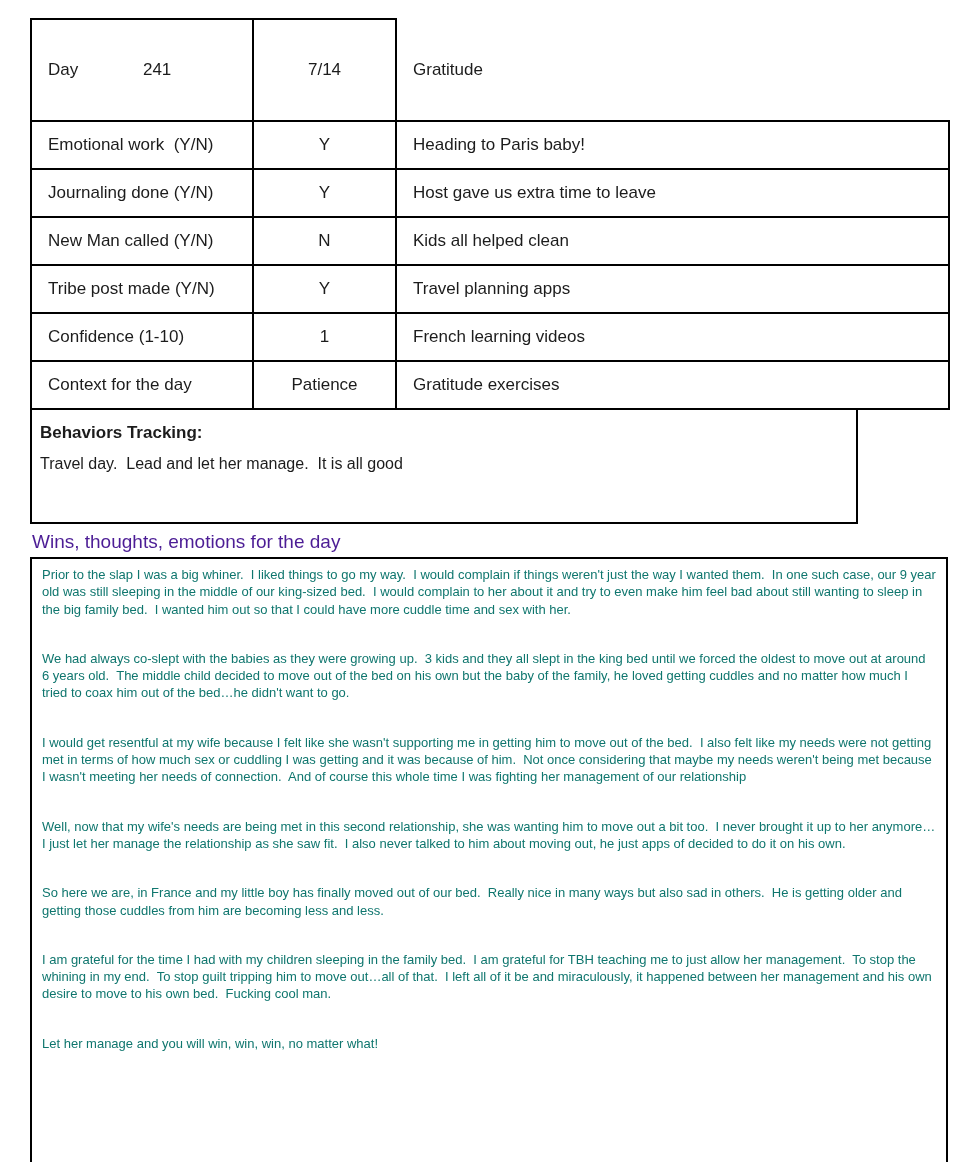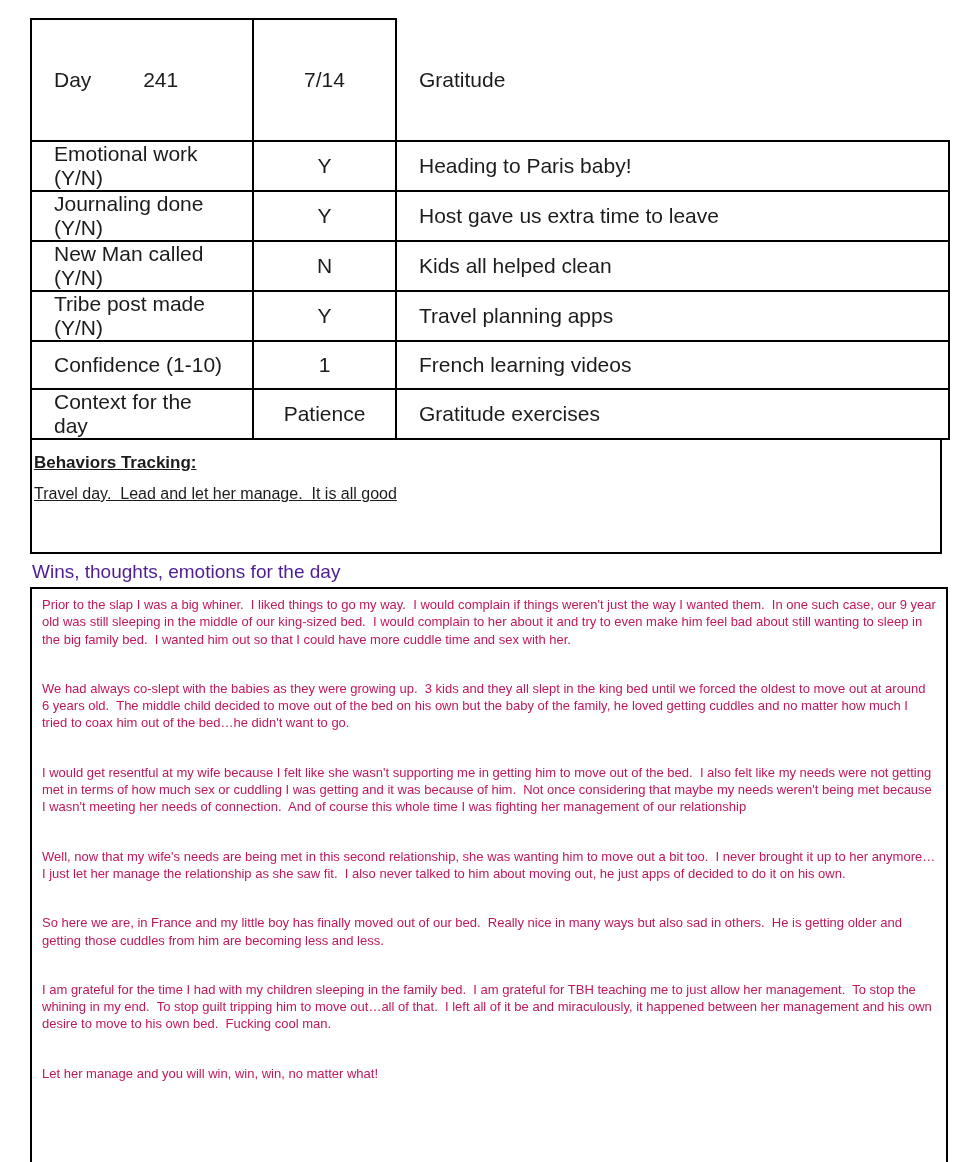--- a/index.html
+++ b/index.html
@@ -7,60 +7,59 @@
     width: 975px; height: 1162px;
     font-family: "Liberation Sans", sans-serif;
     color: #1c1c1c;
     overflow: hidden;
   }
   .page { padding: 18px 0 0 30px; width: 918px; }
 
   
   table.tracker { border-collapse: collapse; table-layout: fixed; width: 918px; }
   table.tracker td {
-    padding: 0 22px; vertical-align: middle;
-    font-size: 21px; white-space: pre-wrap; overflow: hidden;
+    padding: 0 16px; vertical-align: middle;
+    font-size: 17px; white-space: pre-wrap; overflow: hidden;
   }
   td.bordered { border: 2px solid #000; }
   tr.hdr-row td { height: 42px; }
   tr.data-row td { height: 46px; }
   td.day-cell { }
   .day-flex { display: flex; align-items: center; }
   .day-flex .day-num { flex: 1; text-align: center; }
   td.val-col { text-align: center; }
   td.grat-hdr {
     border: none; vertical-align: bottom;
     font-size: 16.5px; padding-bottom: 4px;
   }
   td.grat-cell { font-size: 17px; }
 
   
   .behaviors {
-    box-sizing: border-box; width: 912px; height: 114px;
+    box-sizing: border-box; width: 828px; height: 114px;
     border: 2px solid #000; border-top: none;
-    padding: 13px 8px 0 2px;
-    text-decoration: underline;
+    padding: 13px 8px 0 8px;
   }
   .behaviors-title { font-size: 17px; font-weight: 700; margin: 0; white-space: pre-wrap; }
   .behaviors-text  { font-size: 16px; margin: 12px 0 0 0; white-space: pre-wrap; }
 
   
   .wins-title {
     font-size: 19px; font-weight: 400; color: #4c1d95;
     margin: 6px 0 3px 2px; height: 24px; line-height: 24px;
     white-space: pre-wrap;
   }
   .wins-box {
     box-sizing: border-box; width: 918px; height: 643px;
     border: 2px solid #000; border-bottom-width: 3px;
     padding: 7px 10px 0 10px; overflow: hidden;
   }
   .wins-box p {
     margin: 0 0 32px 0;
-    font-size: 13px; line-height: 17.3px; color: #be185d;
+    font-size: 13px; line-height: 17.3px; color: #0f766e;
     white-space: pre-wrap;
   }
 </style>
 </head>
 <body>
 
 <div class="page">
 
   <table class="tracker">
     <colgroup>

